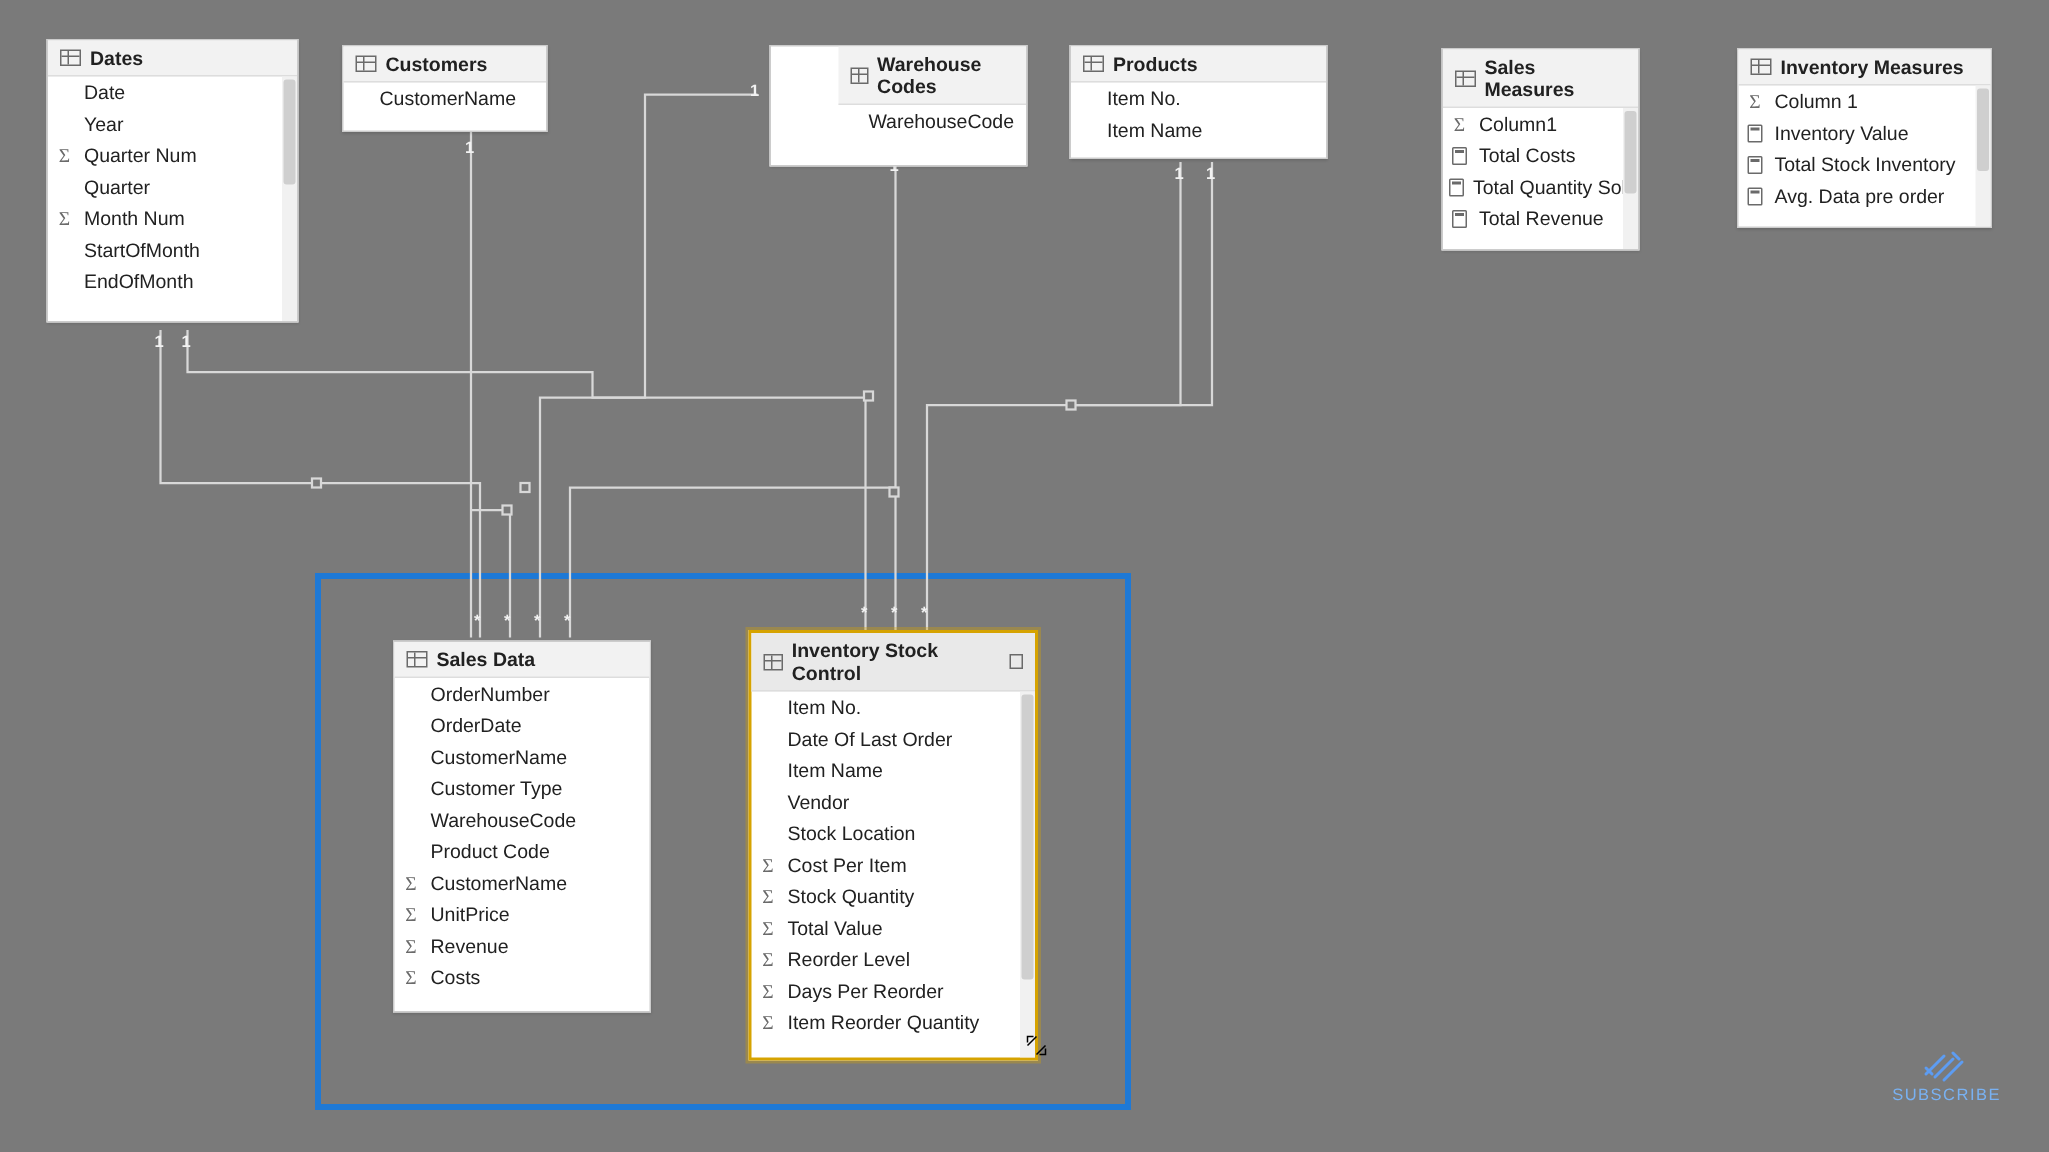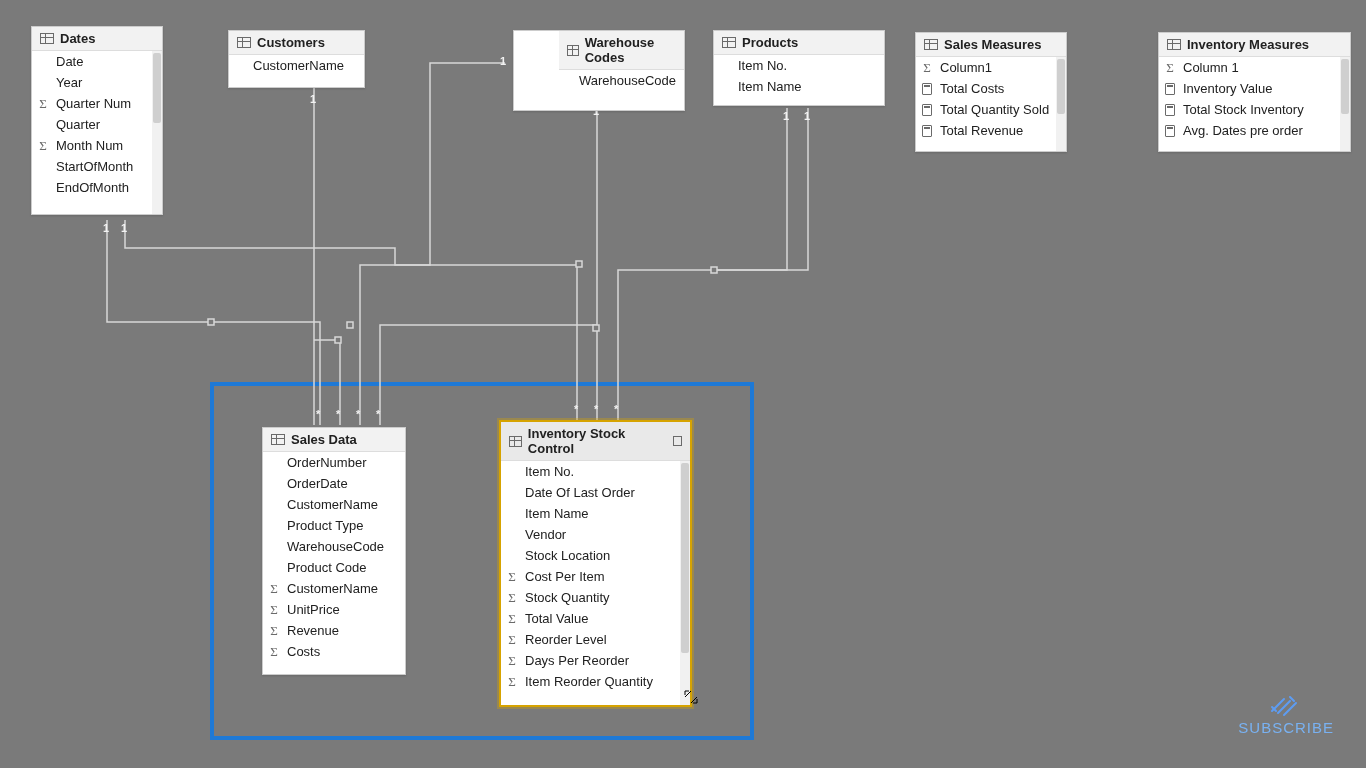--- a/index.html
+++ b/index.html
@@ -97,21 +97,21 @@
   }
   .cursor {
     position: absolute;
     width: 16px; height: 16px;
     pointer-events: none;
   }
   .subscribe {
     position: absolute;
     right: 32px; bottom: 32px;
     color: #79b8ff;
-    font-size: 15px;
+    font-size: 11px;
     letter-spacing: 1px;
     opacity: 0.9;
   }
   .subscribe svg { display:block; margin: 0 auto 2px; }
   .star , .one { position:absolute; font-size: 11px; color: #f2f2f2; font-weight:600; }
 </style>
 </head>
 <body>
 
 <div class="selection-box" style="left:210px; top:382px; width:544px; height:358px;"></div>
@@ -152,21 +152,21 @@
 <span class="one" style="left:783px; top:110px;">1</span>
 <span class="one" style="left:804px; top:110px;">1</span>
 <span class="star" style="left:316px; top:408px;">*</span>
 <span class="star" style="left:336px; top:408px;">*</span>
 <span class="star" style="left:356px; top:408px;">*</span>
 <span class="star" style="left:376px; top:408px;">*</span>
 <span class="star" style="left:574px; top:403px;">*</span>
 <span class="star" style="left:594px; top:403px;">*</span>
 <span class="star" style="left:614px; top:403px;">*</span>
 
-<div class="table" style="left:31px; top:26px; width:132px;">
+<div class="table" style="left:31px; top:26px; width:168px;">
   <div class="thead">
     <span class="icon-table"></span>
     <span>Dates</span>
   </div>
   <div class="tbody" style="height:163px;">
     <div class="scroll-track">
       <div class="scroll-thumb" style="top:2px; height:70px;"></div>
     </div>
     <div id="dates-rows">
         <div class="row">
@@ -243,21 +243,21 @@
           <span>Item No.</span>
         </div>
         <div class="row">
           <span class="ico"></span>
           <span>Item Name</span>
         </div>
       </div>
   </div>
 </div>
 
-<div class="table" style="left:915px; top:32px; width:152px;">
+<div class="table" style="left:961px; top:32px; width:132px;">
   <div class="thead">
     <span class="icon-table"></span>
     <span>Sales Measures</span>
   </div>
   <div class="tbody" style="height:94px;">
     <div class="scroll-track">
       <div class="scroll-thumb" style="top:2px; height:55px;"></div>
     </div>
     <div id="salesm-rows">
         <div class="row">
@@ -279,21 +279,21 @@
         <div class="row">
           <span class="ico">
             <span class="icon-calc"></span>
           </span>
           <span>Total Revenue</span>
         </div>
       </div>
   </div>
 </div>
 
-<div class="table" style="left:1158px; top:32px; width:193px;">
+<div class="table" style="left:1158px; top:32px; width:170px;">
   <div class="thead">
     <span class="icon-table"></span>
     <span>Inventory Measures</span>
   </div>
   <div class="tbody" style="height:94px;">
     <div class="scroll-track">
       <div class="scroll-thumb" style="top:2px; height:55px;"></div>
     </div>
     <div id="invm-rows">
         <div class="row">
@@ -309,48 +309,48 @@
         <div class="row">
           <span class="ico">
             <span class="icon-calc"></span>
           </span>
           <span>Total Stock Inventory</span>
         </div>
         <div class="row">
           <span class="ico">
             <span class="icon-calc"></span>
           </span>
-          <span>Avg. Dates pre order</span>
-        </div>
-      </div>
-  </div>
-</div>
-
-<div class="table" style="left:262px; top:427px; width:144px;">
+          <span>Avg. Data pre order</span>
+        </div>
+      </div>
+  </div>
+</div>
+
+<div class="table" style="left:262px; top:427px; width:172px;">
   <div class="thead">
     <span class="icon-table"></span>
     <span>Sales Data</span>
   </div>
   <div class="tbody" style="height:222px;text-align:center;">
     <div id="salesd-rows">
         <div class="row">
           <span class="ico"></span>
           <span>OrderNumber</span>
         </div>
         <div class="row">
           <span class="ico"></span>
           <span>OrderDate</span>
         </div>
         <div class="row">
           <span class="ico"></span>
           <span>CustomerName</span>
         </div>
         <div class="row">
           <span class="ico"></span>
-          <span>Product Type</span>
+          <span>Customer Type</span>
         </div>
         <div class="row">
           <span class="ico"></span>
           <span>WarehouseCode</span>
         </div>
         <div class="row">
           <span class="ico"></span>
           <span>Product Code</span>
         </div>
         <div class="row">

